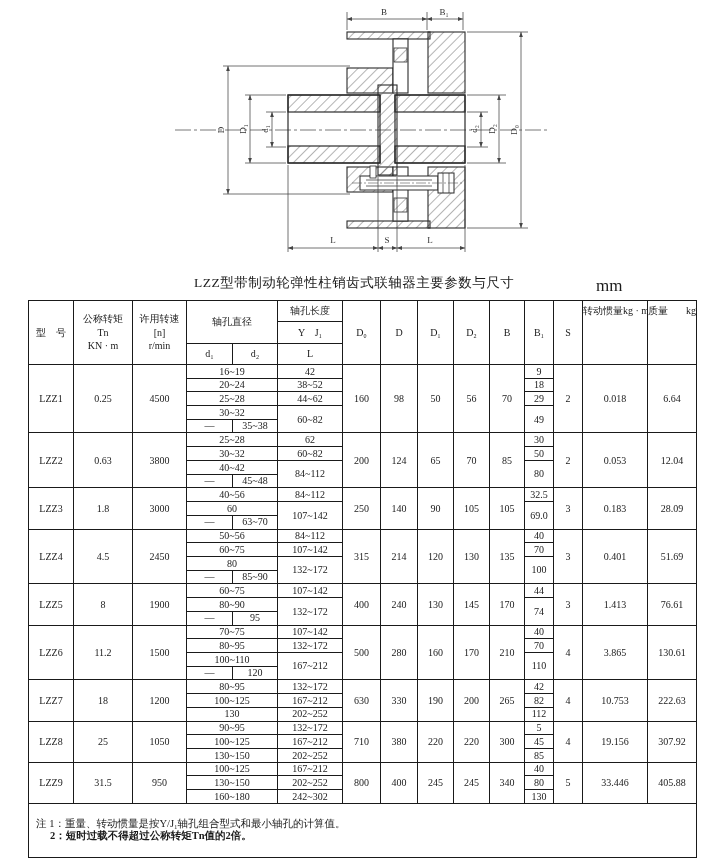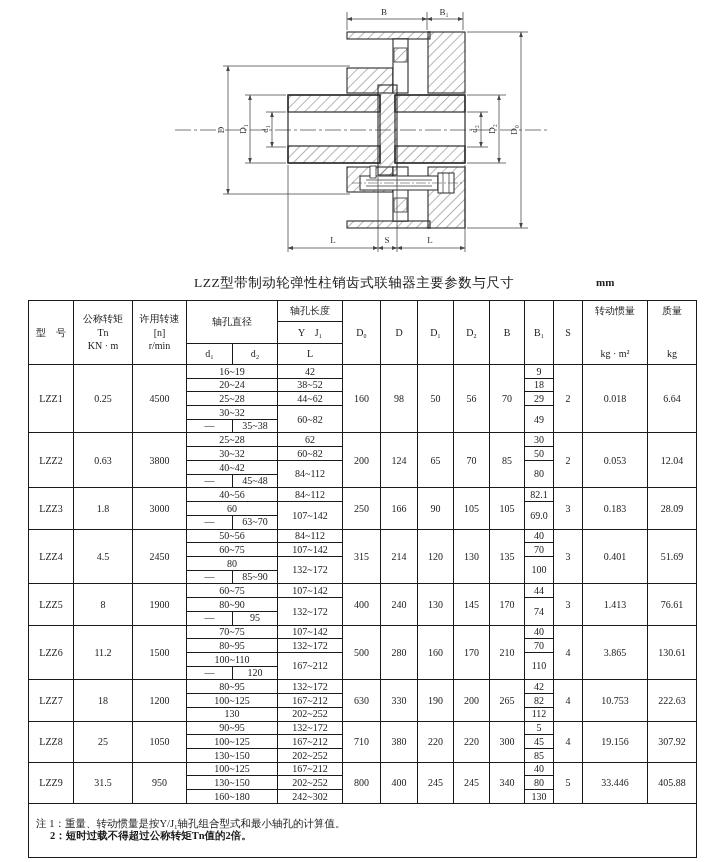--- a/index.html
+++ b/index.html
@@ -1,30 +1,30 @@
 <!DOCTYPE html>
 <html><head>
 <meta charset="utf-8">
 <style>
   html,body{margin:0;padding:0;background:#ffffff;}
   #page{position:relative;width:726px;height:862px;background:#ffffff;
         font-family:"Liberation Serif","DejaVu Serif",serif;color:#1a1a1a;overflow:hidden;}
   #drawing{position:absolute;left:0;top:0;}
   #title-row{position:absolute;left:0;top:274px;width:726px;height:20px;}
   #page-title{position:absolute;left:194px;top:0;font-size:13.5px;font-weight:normal;letter-spacing:0.5px;}
-  #unit-label{position:absolute;left:596px;top:2px;font-size:11px;font-weight:bold;}
+  #unit-label{position:absolute;left:596px;top:2px;font-size:17px;}
   #spec-table{position:absolute;left:28px;top:300px;border-collapse:collapse;table-layout:fixed;
               width:668px;border:1.5px solid #111;}
   #spec-table th,#spec-table td{border:1px solid #1a1a1a;text-align:center;vertical-align:middle;
               padding:0;font-size:10px;font-weight:normal;line-height:1.15;white-space:nowrap;overflow:hidden;}
   #spec-table thead tr{height:21.3px;}
   #spec-table tbody tr{height:13.72px;}
   #spec-table th div{line-height:1.35;}
   th.gap{height:100%;}
-  th.gap .sp{display:flex;flex-direction:column;justify-content:space-between;height:56px;padding:2px 0;text-align:center;}
+  th.gap .sp{display:flex;flex-direction:row;justify-content:space-between;height:56px;padding:2px 0;text-align:center;}
   #spec-table tfoot td{text-align:left;height:47px;padding:3px 0 3px 7px;font-size:10.5px;}
   #spec-table tfoot .note2{margin-left:14px;font-weight:bold;}
   .dimtxt{font-size:9px;fill:#333;font-family:"Liberation Serif","DejaVu Serif",serif;}
 </style>
 </head>
 <body>
 
 <div id="page">
 
   <svg id="drawing" width="726" height="268" viewBox="0 0 726 268">
@@ -262,25 +262,25 @@
           <td>—</td>
           <td>45~48</td>
         </tr>
         <tr>
           <td rowspan="3">LZZ3</td>
           <td rowspan="3">1.8</td>
           <td rowspan="3">3000</td>
           <td colspan="2">40~56</td>
           <td rowspan="1">84~112</td>
           <td rowspan="3">250</td>
-          <td rowspan="3">166</td>
+          <td rowspan="3">140</td>
           <td rowspan="3">90</td>
           <td rowspan="3">105</td>
           <td rowspan="3">105</td>
-          <td rowspan="1">82.1</td>
+          <td rowspan="1">32.5</td>
           <td rowspan="3">3</td>
           <td rowspan="3">0.183</td>
           <td rowspan="3">28.09</td>
         </tr>
         <tr>
           <td colspan="2">60</td>
           <td rowspan="2">107~142</td>
           <td rowspan="2">69.0</td>
         </tr>
         <tr>

